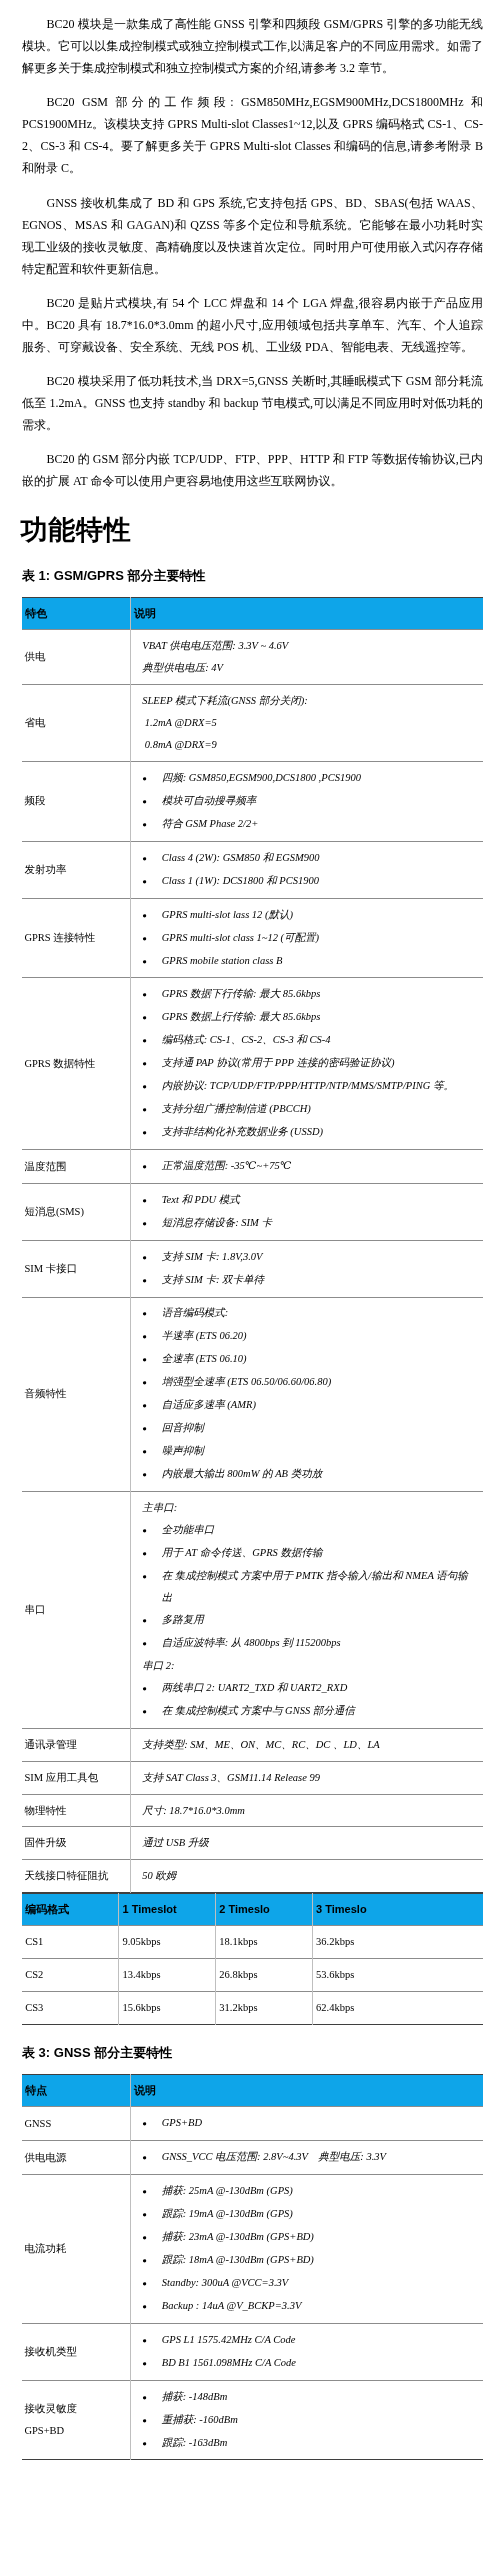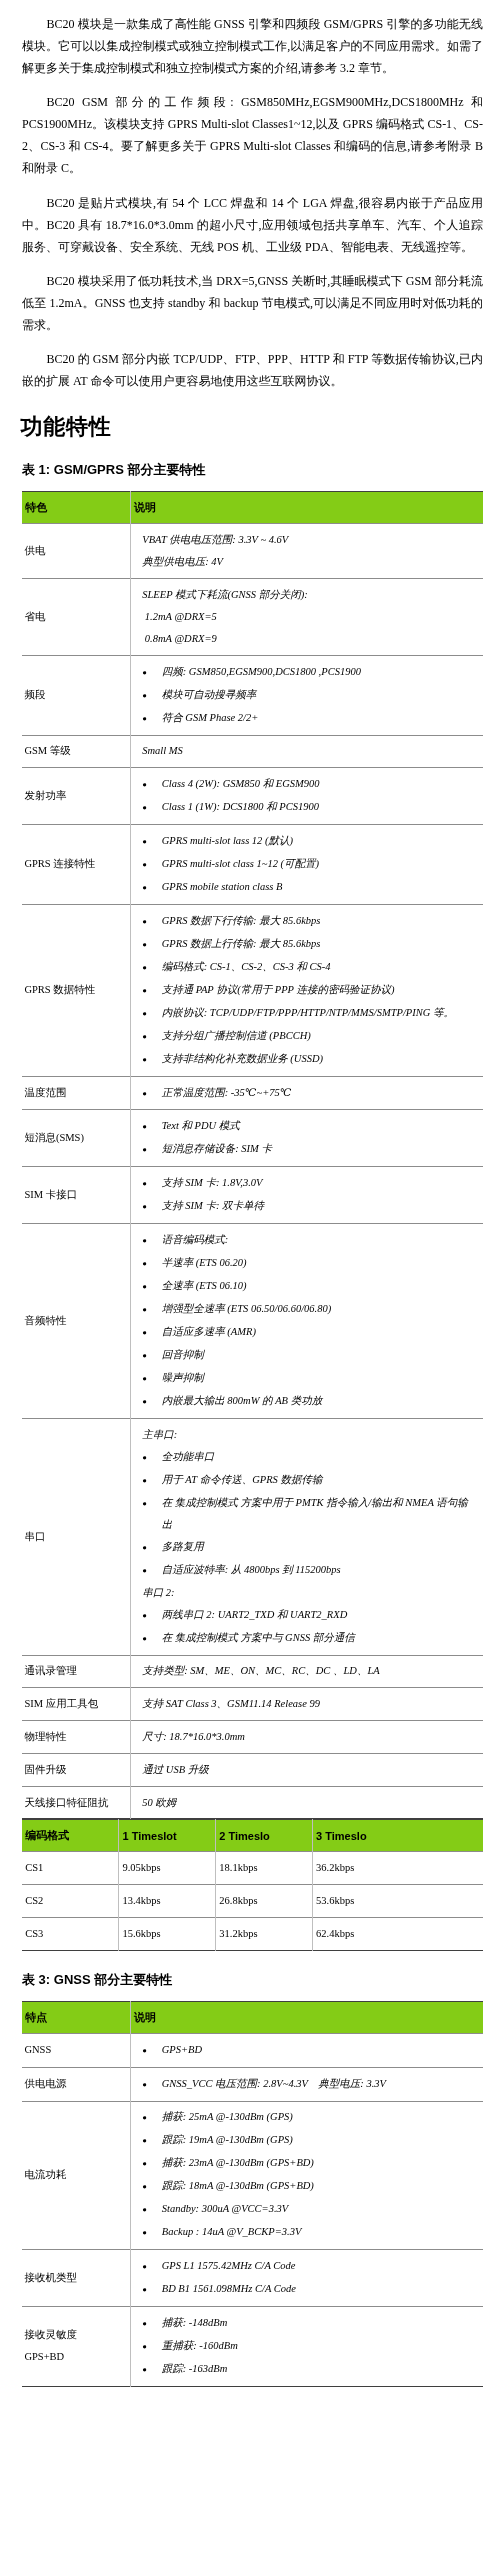--- a/index.html
+++ b/index.html
@@ -15,41 +15,41 @@
     font-size:12px;
     line-height:1.84;
     text-align:justify;
     text-indent:2.05em;
     margin:0 0 12px 0;
   }
 
   h1.doc-heading{
     font-family:"Liberation Sans","DejaVu Sans",sans-serif;
     font-weight:bold;
-    font-size:22px;
+    font-size:27px;
     letter-spacing:0.8px;
     margin:19.5px 0 8px -1.6px;
   }
 
   .tbl-caption{
     font-family:Liberation Sans, sans-serif;
     font-weight:bold;
     font-size:13px;
     margin:19.5px 0 12px 0;
   }
 
   table.doc-table{
     border-collapse:collapse;
     width:100%;
     font-size:10.5px;
     border-top:1.6px solid #3f3f3f;
     border-bottom:1.6px solid #3f3f3f;
   }
   table.doc-table th{
-    background:#84cc16;
+    background:#0ea5e9;
     text-align:left;
     font-family:"Liberation Sans","DejaVu Sans",sans-serif;
     font-weight:bold;
     font-size:11px;
     padding:8px 6.5px 8px 3.2px;
   }
   table.doc-table tbody td{
     border-top:0.8px solid #8c8c8c;
     vertical-align:middle;
   }
@@ -79,20 +79,21 @@
   table.grid th + th, table.grid td + td{border-left:0.8px solid #bfbfbf;}
   table.grid td{padding:8px 6.5px 8px 3.2px;line-height:16px;white-space:pre-wrap;}
 </style>
 </head>
 <body>
 
 <div class="page">
 
   <p class="intro">BC20 模块是一款集成了高性能 GNSS 引擎和四频段 GSM/GPRS 引擎的多功能无线模块。它可以以集成控制模式或独立控制模式工作,以满足客户的不同应用需求。如需了解更多关于集成控制模式和独立控制模式方案的介绍,请参考 3.2 章节。</p>
   <p class="intro">BC20 GSM 部分的工作频段: GSM850MHz,EGSM900MHz,DCS1800MHz 和 PCS1900MHz。该模块支持 GPRS Multi-slot Classes1~12,以及 GPRS 编码格式 CS-1、CS-2、CS-3 和 CS-4。要了解更多关于 GPRS Multi-slot Classes 和编码的信息,请参考附录 B 和附录 C。</p>
+  <p class="intro">GNSS 接收机集成了 BD 和 GPS 系统,它支持包括 GPS、BD、SBAS(包括 WAAS、EGNOS、MSAS 和 GAGAN)和 QZSS 等多个定位和导航系统。它能够在最小功耗时实现工业级的接收灵敏度、高精确度以及快速首次定位。同时用户可使用嵌入式闪存存储特定配置和软件更新信息。</p>
   <p class="intro">BC20 是贴片式模块,有 54 个 LCC 焊盘和 14 个 LGA 焊盘,很容易内嵌于产品应用中。BC20 具有 18.7*16.0*3.0mm 的超小尺寸,应用领域包括共享单车、汽车、个人追踪服务、可穿戴设备、安全系统、无线 POS 机、工业级 PDA、智能电表、无线遥控等。</p>
   <p class="intro">BC20 模块采用了低功耗技术,当 DRX=5,GNSS 关断时,其睡眠模式下 GSM 部分耗流低至 1.2mA。GNSS 也支持 standby 和 backup 节电模式,可以满足不同应用时对低功耗的需求。</p>
   <p class="intro">BC20 的 GSM 部分内嵌 TCP/UDP、FTP、PPP、HTTP 和 FTP 等数据传输协议,已内嵌的扩展 AT 命令可以使用户更容易地使用这些互联网协议。</p>
 
   <h1 class="doc-heading">功能特性</h1>
 
   <section>
     <div class="tbl-caption">表 1: GSM/GPRS 部分主要特性</div>
     <div class="tbl-slot">
         <table class="doc-table spec">
@@ -150,31 +151,20 @@
                   <span class="bullet">●</span>
                   <span class="line-text">四频: GSM850,EGSM900,DCS1800 ,PCS1900</span>
                 </div>
                 <div class="line">
                   <span class="bullet">●</span>
                   <span class="line-text">模块可自动搜寻频率</span>
                 </div>
                 <div class="line">
                   <span class="bullet">●</span>
                   <span class="line-text">符合 GSM Phase 2/2+</span>
-                </div>
-              </td>
-            </tr>
-            <tr>
-              <td class="label">
-                <div class="label-line">GSM 等级</div>
-              </td>
-              <td class="content">
-                <div class="line">
-                  <span class="bullet no-bullet"></span>
-                  <span class="line-text">Small MS</span>
                 </div>
               </td>
             </tr>
             <tr>
               <td class="label">
                 <div class="label-line">发射功率</div>
               </td>
               <td class="content">
                 <div class="line">
                   <span class="bullet">●</span>

